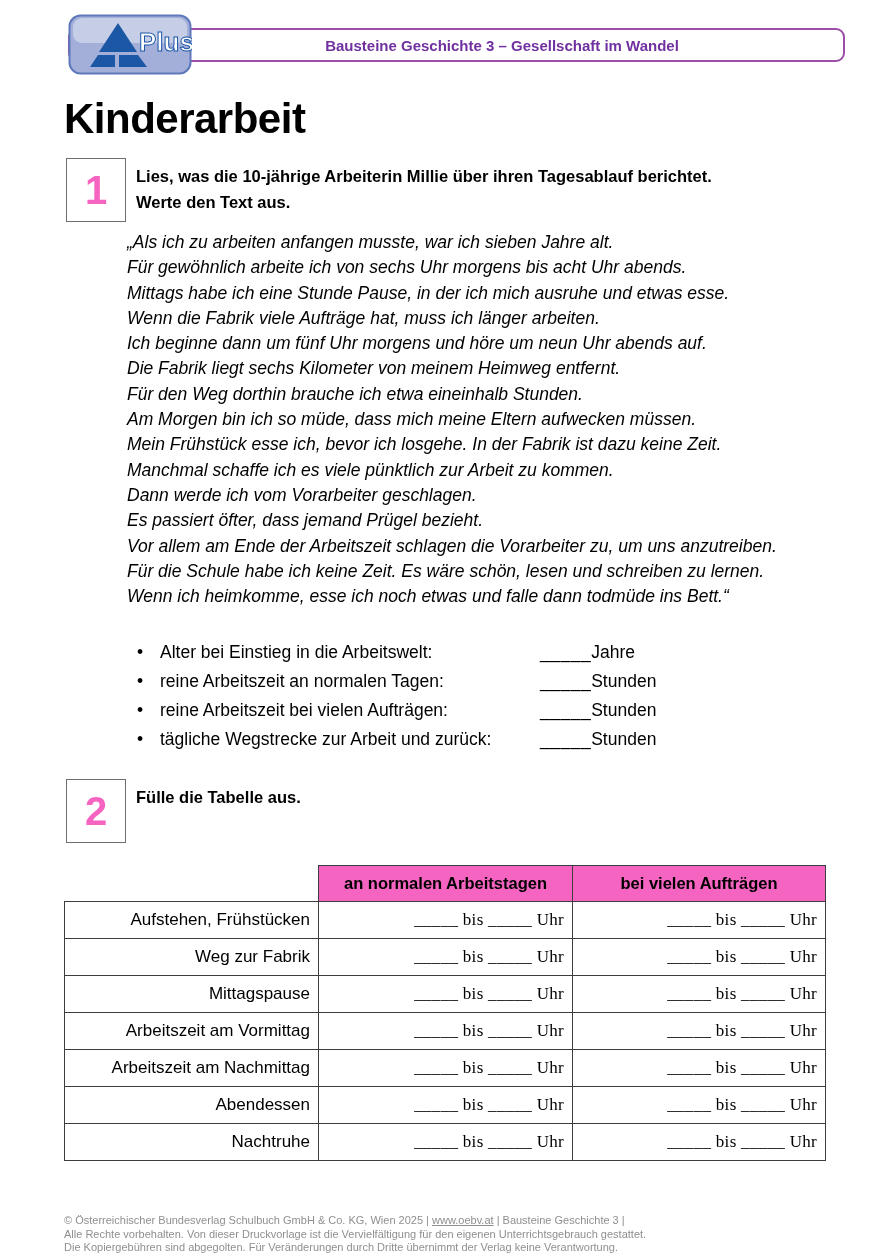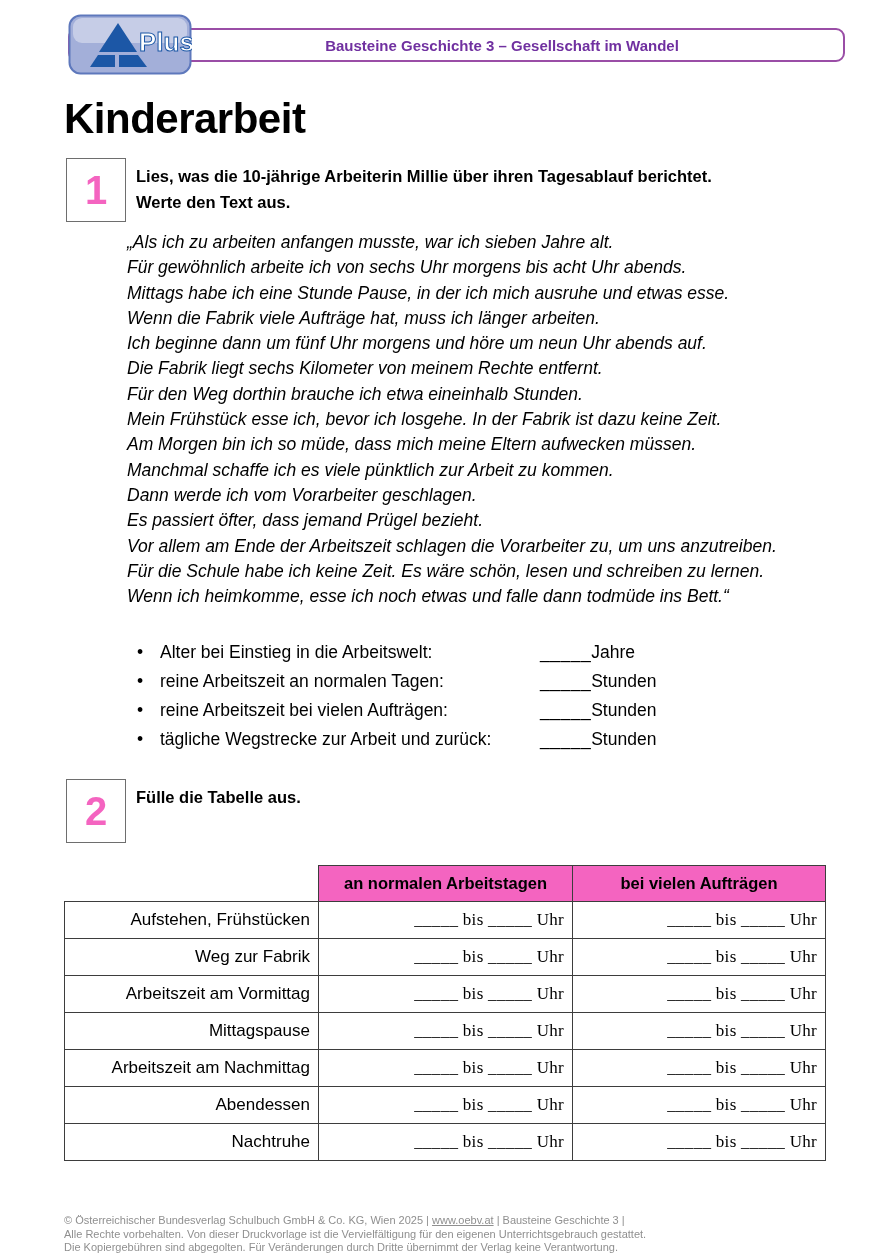--- a/index.html
+++ b/index.html
@@ -125,24 +125,24 @@
     </div>
   </div>
 
   <div class="quote">
 
   <div class="quote-line">„Als ich zu arbeiten anfangen musste, war ich sieben Jahre alt.</div>
       <div class="quote-line">Für gewöhnlich arbeite ich von sechs Uhr morgens bis acht Uhr abends.</div>
       <div class="quote-line">Mittags habe ich eine Stunde Pause, in der ich mich ausruhe und etwas esse.</div>
       <div class="quote-line">Wenn die Fabrik viele Aufträge hat, muss ich länger arbeiten.</div>
       <div class="quote-line">Ich beginne dann um fünf Uhr morgens und höre um neun Uhr abends auf.</div>
-      <div class="quote-line">Die Fabrik liegt sechs Kilometer von meinem Rechte entfernt.</div>
+      <div class="quote-line">Die Fabrik liegt sechs Kilometer von meinem Heimweg entfernt.</div>
       <div class="quote-line">Für den Weg dorthin brauche ich etwa eineinhalb Stunden.</div>
+      <div class="quote-line">Am Morgen bin ich so müde, dass mich meine Eltern aufwecken müssen.</div>
       <div class="quote-line">Mein Frühstück esse ich, bevor ich losgehe. In der Fabrik ist dazu keine Zeit.</div>
-      <div class="quote-line">Am Morgen bin ich so müde, dass mich meine Eltern aufwecken müssen.</div>
       <div class="quote-line">Manchmal schaffe ich es viele pünktlich zur Arbeit zu kommen.</div>
       <div class="quote-line">Dann werde ich vom Vorarbeiter geschlagen.</div>
       <div class="quote-line">Es passiert öfter, dass jemand Prügel bezieht.</div>
       <div class="quote-line">Vor allem am Ende der Arbeitszeit schlagen die Vorarbeiter zu, um uns anzutreiben.</div>
       <div class="quote-line">Für die Schule habe ich keine Zeit. Es wäre schön, lesen und schreiben zu lernen.</div>
       <div class="quote-line">Wenn ich heimkomme, esse ich noch etwas und falle dann todmüde ins Bett.“</div>
     </div>
 
   <ul class="bullets">
 
@@ -200,26 +200,26 @@
           <td class="label-cell">Aufstehen, Frühstücken</td>
           <td class="fill-cell">_____ bis _____ Uhr</td>
           <td class="fill-cell">_____ bis _____ Uhr</td>
         </tr>
         <tr>
           <td class="label-cell">Weg zur Fabrik</td>
           <td class="fill-cell">_____ bis _____ Uhr</td>
           <td class="fill-cell">_____ bis _____ Uhr</td>
         </tr>
         <tr>
+          <td class="label-cell">Mittagspause</td>
+          <td class="fill-cell">_____ bis _____ Uhr</td>
+          <td class="fill-cell">_____ bis _____ Uhr</td>
+        </tr>
+        <tr>
           <td class="label-cell">Arbeitszeit am Vormittag</td>
-          <td class="fill-cell">_____ bis _____ Uhr</td>
-          <td class="fill-cell">_____ bis _____ Uhr</td>
-        </tr>
-        <tr>
-          <td class="label-cell">Mittagspause</td>
           <td class="fill-cell">_____ bis _____ Uhr</td>
           <td class="fill-cell">_____ bis _____ Uhr</td>
         </tr>
         <tr>
           <td class="label-cell">Arbeitszeit am Nachmittag</td>
           <td class="fill-cell">_____ bis _____ Uhr</td>
           <td class="fill-cell">_____ bis _____ Uhr</td>
         </tr>
         <tr>
           <td class="label-cell">Abendessen</td>

